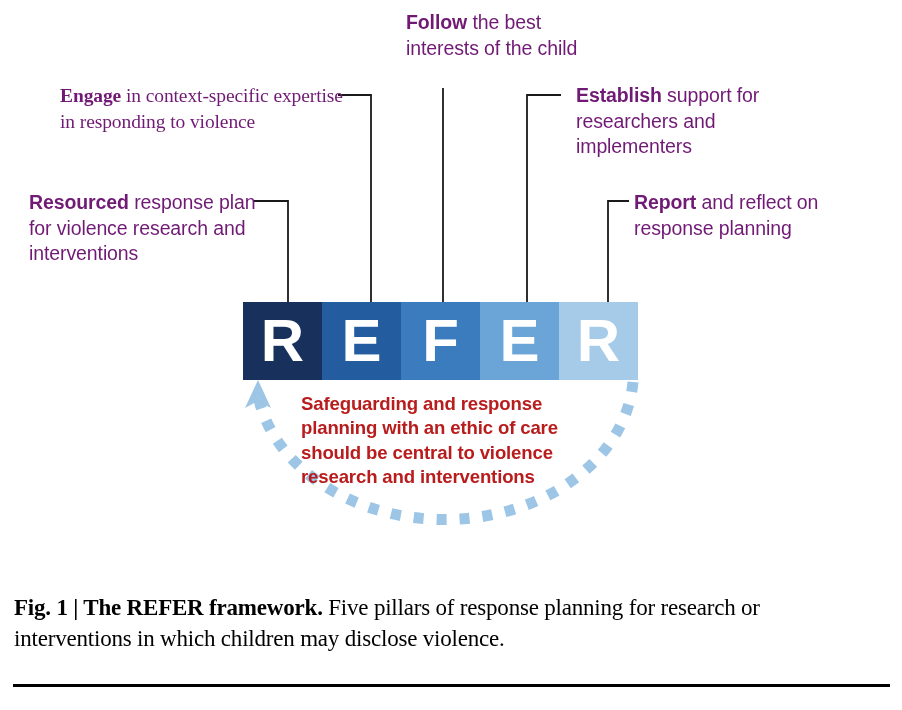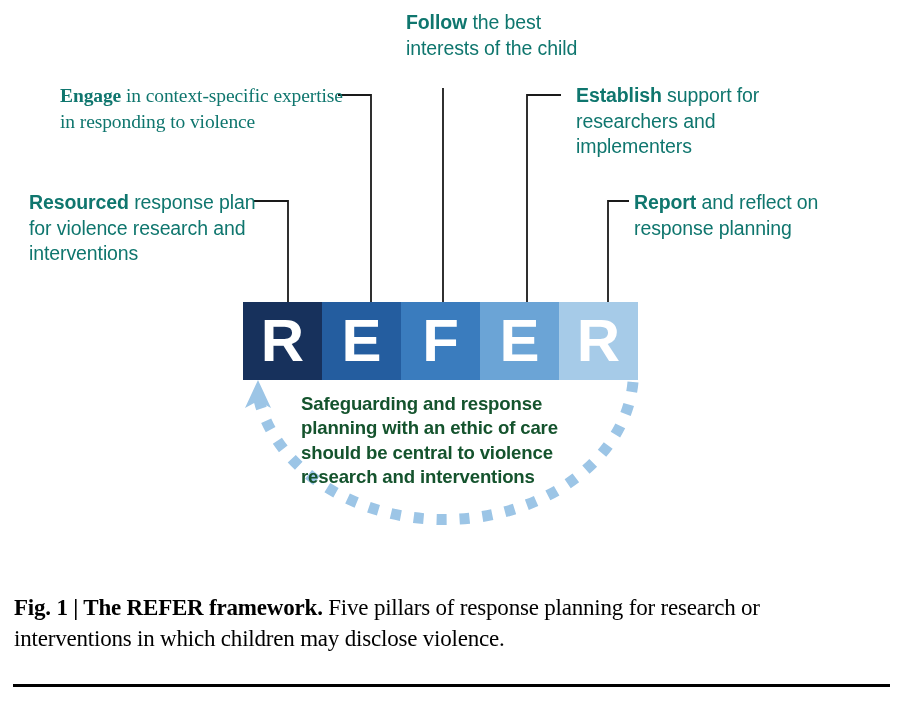--- a/index.html
+++ b/index.html
@@ -23,21 +23,21 @@
     width: 902px;
     height: 710px;
   }
 
   
   .callout {
     position: absolute;
     font-size: 19.5px;
     line-height: 25.5px;
     letter-spacing: -0.1px;
-    color: #0f766e;
+    color: #701a75;
     font-weight: 400;
   }
   .callout .kw { font-weight: 700; }
 
   #callout-follow    { left: 406px; top: 10px;  width: 185px; }
   #callout-engage    { left: 60px;  top: 83px;  width: 290px; font-family: Liberation Serif, serif; }
   #callout-establish { left: 576px; top: 83px;  width: 245px; }
   #callout-resourced { left: 29px;  top: 190px; width: 230px; }
   #callout-report    { left: 634px; top: 190px; width: 245px; }
 
@@ -67,21 +67,21 @@
   
   #central-statement {
     position: absolute;
     left: 301px;
     top: 392px;
     width: 312px;
     font-weight: 700;
     font-size: 18.6px;
     line-height: 24.4px;
     letter-spacing: -0.15px;
-    color: #14532d;
+    color: #b91c1c;
   }
 
   
   #caption {
     position: absolute;
     left: 14px;
     top: 592px;
     width: 862px;
     font-family: "Liberation Serif", serif;
     font-size: 23px;

